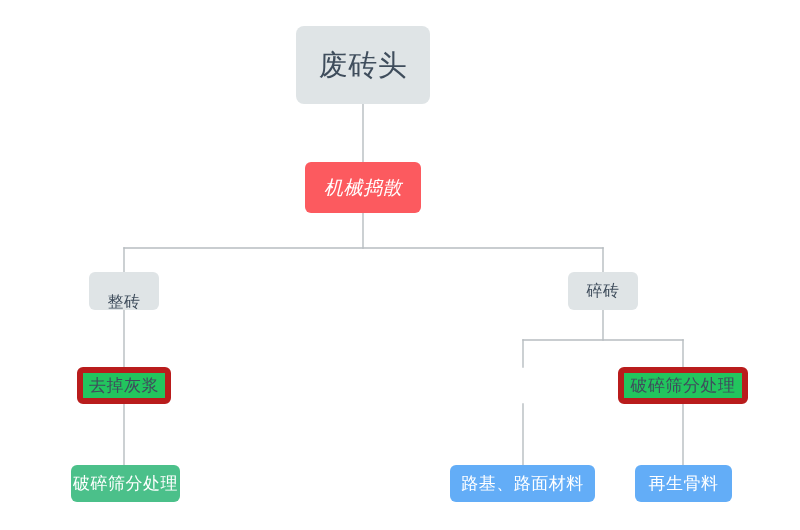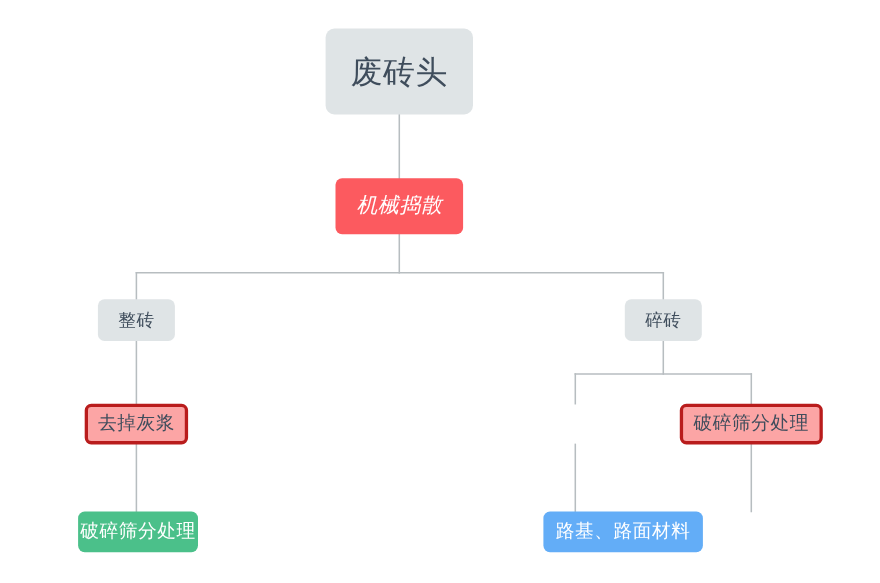--- a/index.html
+++ b/index.html
@@ -55,40 +55,39 @@
   
   .node.red {
     background: #fc5a5f;
     color: #ffffff;
     border-radius: 6px;
     font-size: 19px;
     font-style: italic;
   }
   
   .node.plain {
-    background: #fca5a5;
+    background: #22c55e;
     color: #3f4d5c;
-    border: 3px solid #b91c1c;
+    border: 6px solid #b91c1c;
     border-radius: 6px;
     font-size: 17px;
   }
   
   .node.green {
     background: #4bc08a;
     color: #ffffff;
     border-radius: 6px;
     font-size: 17px;
   }
   
   .node.blue {
     background: #63adf7;
     color: #ffffff;
     border-radius: 6px;
     font-size: 17px;
-    margin-left: 44px;
   }
 </style>
 </head>
 <body>
 
 <div id="canvas">
 
   <svg id="edges" viewBox="0 0 800 530" width="800" height="530">
     <g fill="none" stroke="#b7bdc0" stroke-width="1.4" stroke-linecap="square">
 
@@ -115,21 +114,21 @@
   </svg>
 
   <div class="node grey root" style="left:296px; top:26px; width:134px; height:78px;">
     <span>废砖头</span>
   </div>
 
   <div class="node red" style="left:305px; top:162px; width:116px; height:51px;">
     <span>机械捣散</span>
   </div>
 
-  <div class="node grey-sm" style="left:89px; top:272px; width:70px; height:38px;">
+  <div class="node grey-sm" style="left:89px; top:272px; width:70px; height:38px;align-items:flex-end;">
     <span>整砖</span>
   </div>
 
   <div class="node grey-sm" style="left:568px; top:272px; width:70px; height:38px;">
     <span>碎砖</span>
   </div>
 
   <div class="node plain" style="left:77px; top:367px; width:94px; height:37px;">
     <span>去掉灰浆</span>
   </div>
@@ -140,14 +139,17 @@
   </div>
 
   <div class="node green" style="left:71px; top:465px; width:109px; height:37px;">
     <span>破碎筛分处理</span>
   </div>
 
   <div class="node blue" style="left:450px; top:465px; width:145px; height:37px;">
     <span>路基、路面材料</span>
   </div>
 
+  <div class="node blue" style="left:635px; top:465px; width:97px; height:37px;">
+    <span>再生骨料</span>
+  </div>
 
 </div>
 
 </body></html>

